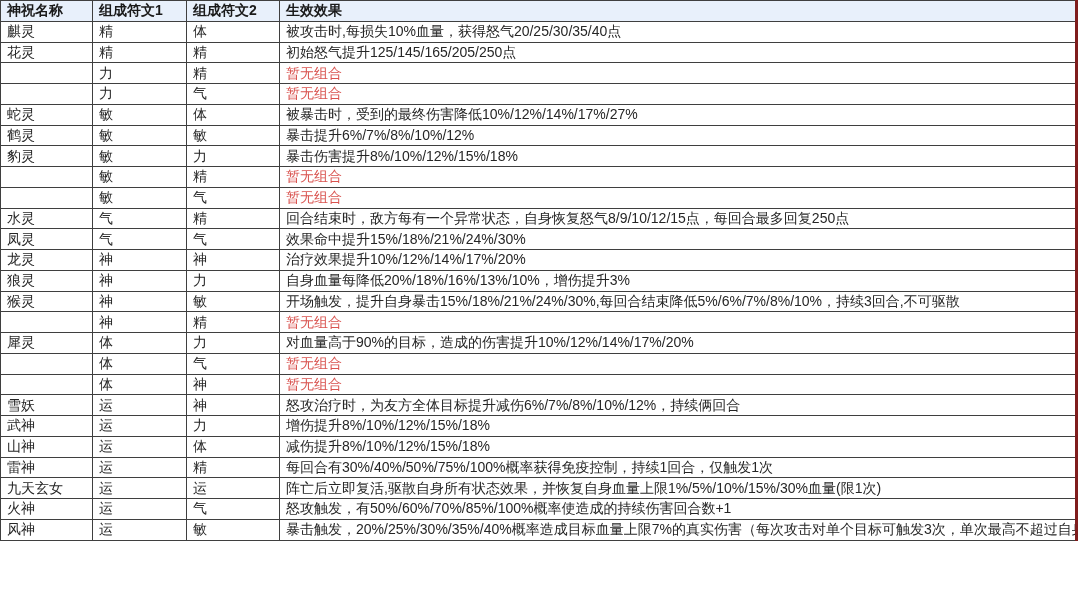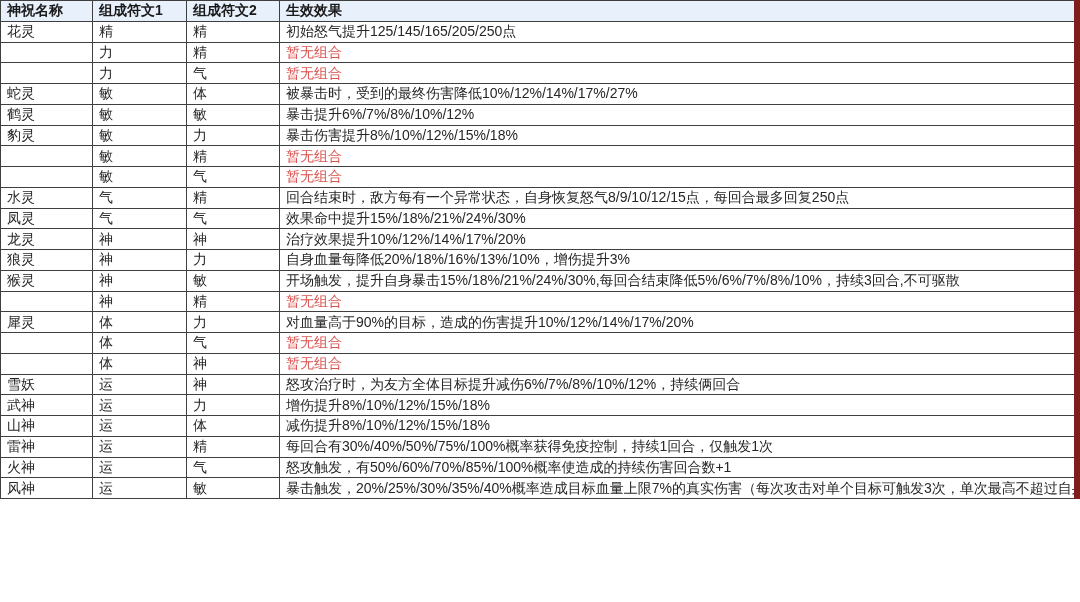--- a/index.html
+++ b/index.html
@@ -31,21 +31,21 @@
     padding: 0 6px;
     font-size: 14px;
     line-height: 19px;
     color: #262626;
     text-align: left;
     vertical-align: middle;
     white-space: nowrap;
     overflow: hidden;
   }
   table.grid th:last-child, table.grid td:last-child {
-    border-right: 6px solid #7f1d1d;
+    border-right: 3px solid #7f1d1d;
   }
   table.grid th {
     font-weight: bold;
     color: #1a1a1a;
     background: #e8f0fb;
   }
   td.no-combo { font-weight: normal; }
 </style>
 </head>
 <body>
@@ -61,20 +61,26 @@
     <thead>
       <tr>
         <th>神祝名称</th>
         <th>组成符文1</th>
         <th>组成符文2</th>
         <th>生效效果</th>
       </tr>
     </thead>
     <tbody id="table-body">
         <tr>
+    <td>麒灵</td>
+    <td>精</td>
+    <td>体</td>
+    <td>被攻击时,每损失10%血量，获得怒气20/25/30/35/40点</td>
+  </tr>
+        <tr>
     <td>花灵</td>
     <td>精</td>
     <td>精</td>
     <td>初始怒气提升125/145/165/205/250点</td>
   </tr>
         <tr>
     <td></td>
     <td>力</td>
     <td>精</td>
     <td class="no-combo" style="color: rgb(217, 83, 79);">暂无组合</td>
@@ -185,20 +191,26 @@
     <td>山神</td>
     <td>运</td>
     <td>体</td>
     <td>减伤提升8%/10%/12%/15%/18%</td>
   </tr>
         <tr>
     <td>雷神</td>
     <td>运</td>
     <td>精</td>
     <td>每回合有30%/40%/50%/75%/100%概率获得免疫控制，持续1回合，仅触发1次</td>
+  </tr>
+        <tr>
+    <td>九天玄女</td>
+    <td>运</td>
+    <td>运</td>
+    <td>阵亡后立即复活,驱散自身所有状态效果，并恢复自身血量上限1%/5%/10%/15%/30%血量(限1次)</td>
   </tr>
         <tr>
     <td>火神</td>
     <td>运</td>
     <td>气</td>
     <td>怒攻触发，有50%/60%/70%/85%/100%概率使造成的持续伤害回合数+1</td>
   </tr>
         <tr>
     <td>风神</td>
     <td>运</td>

